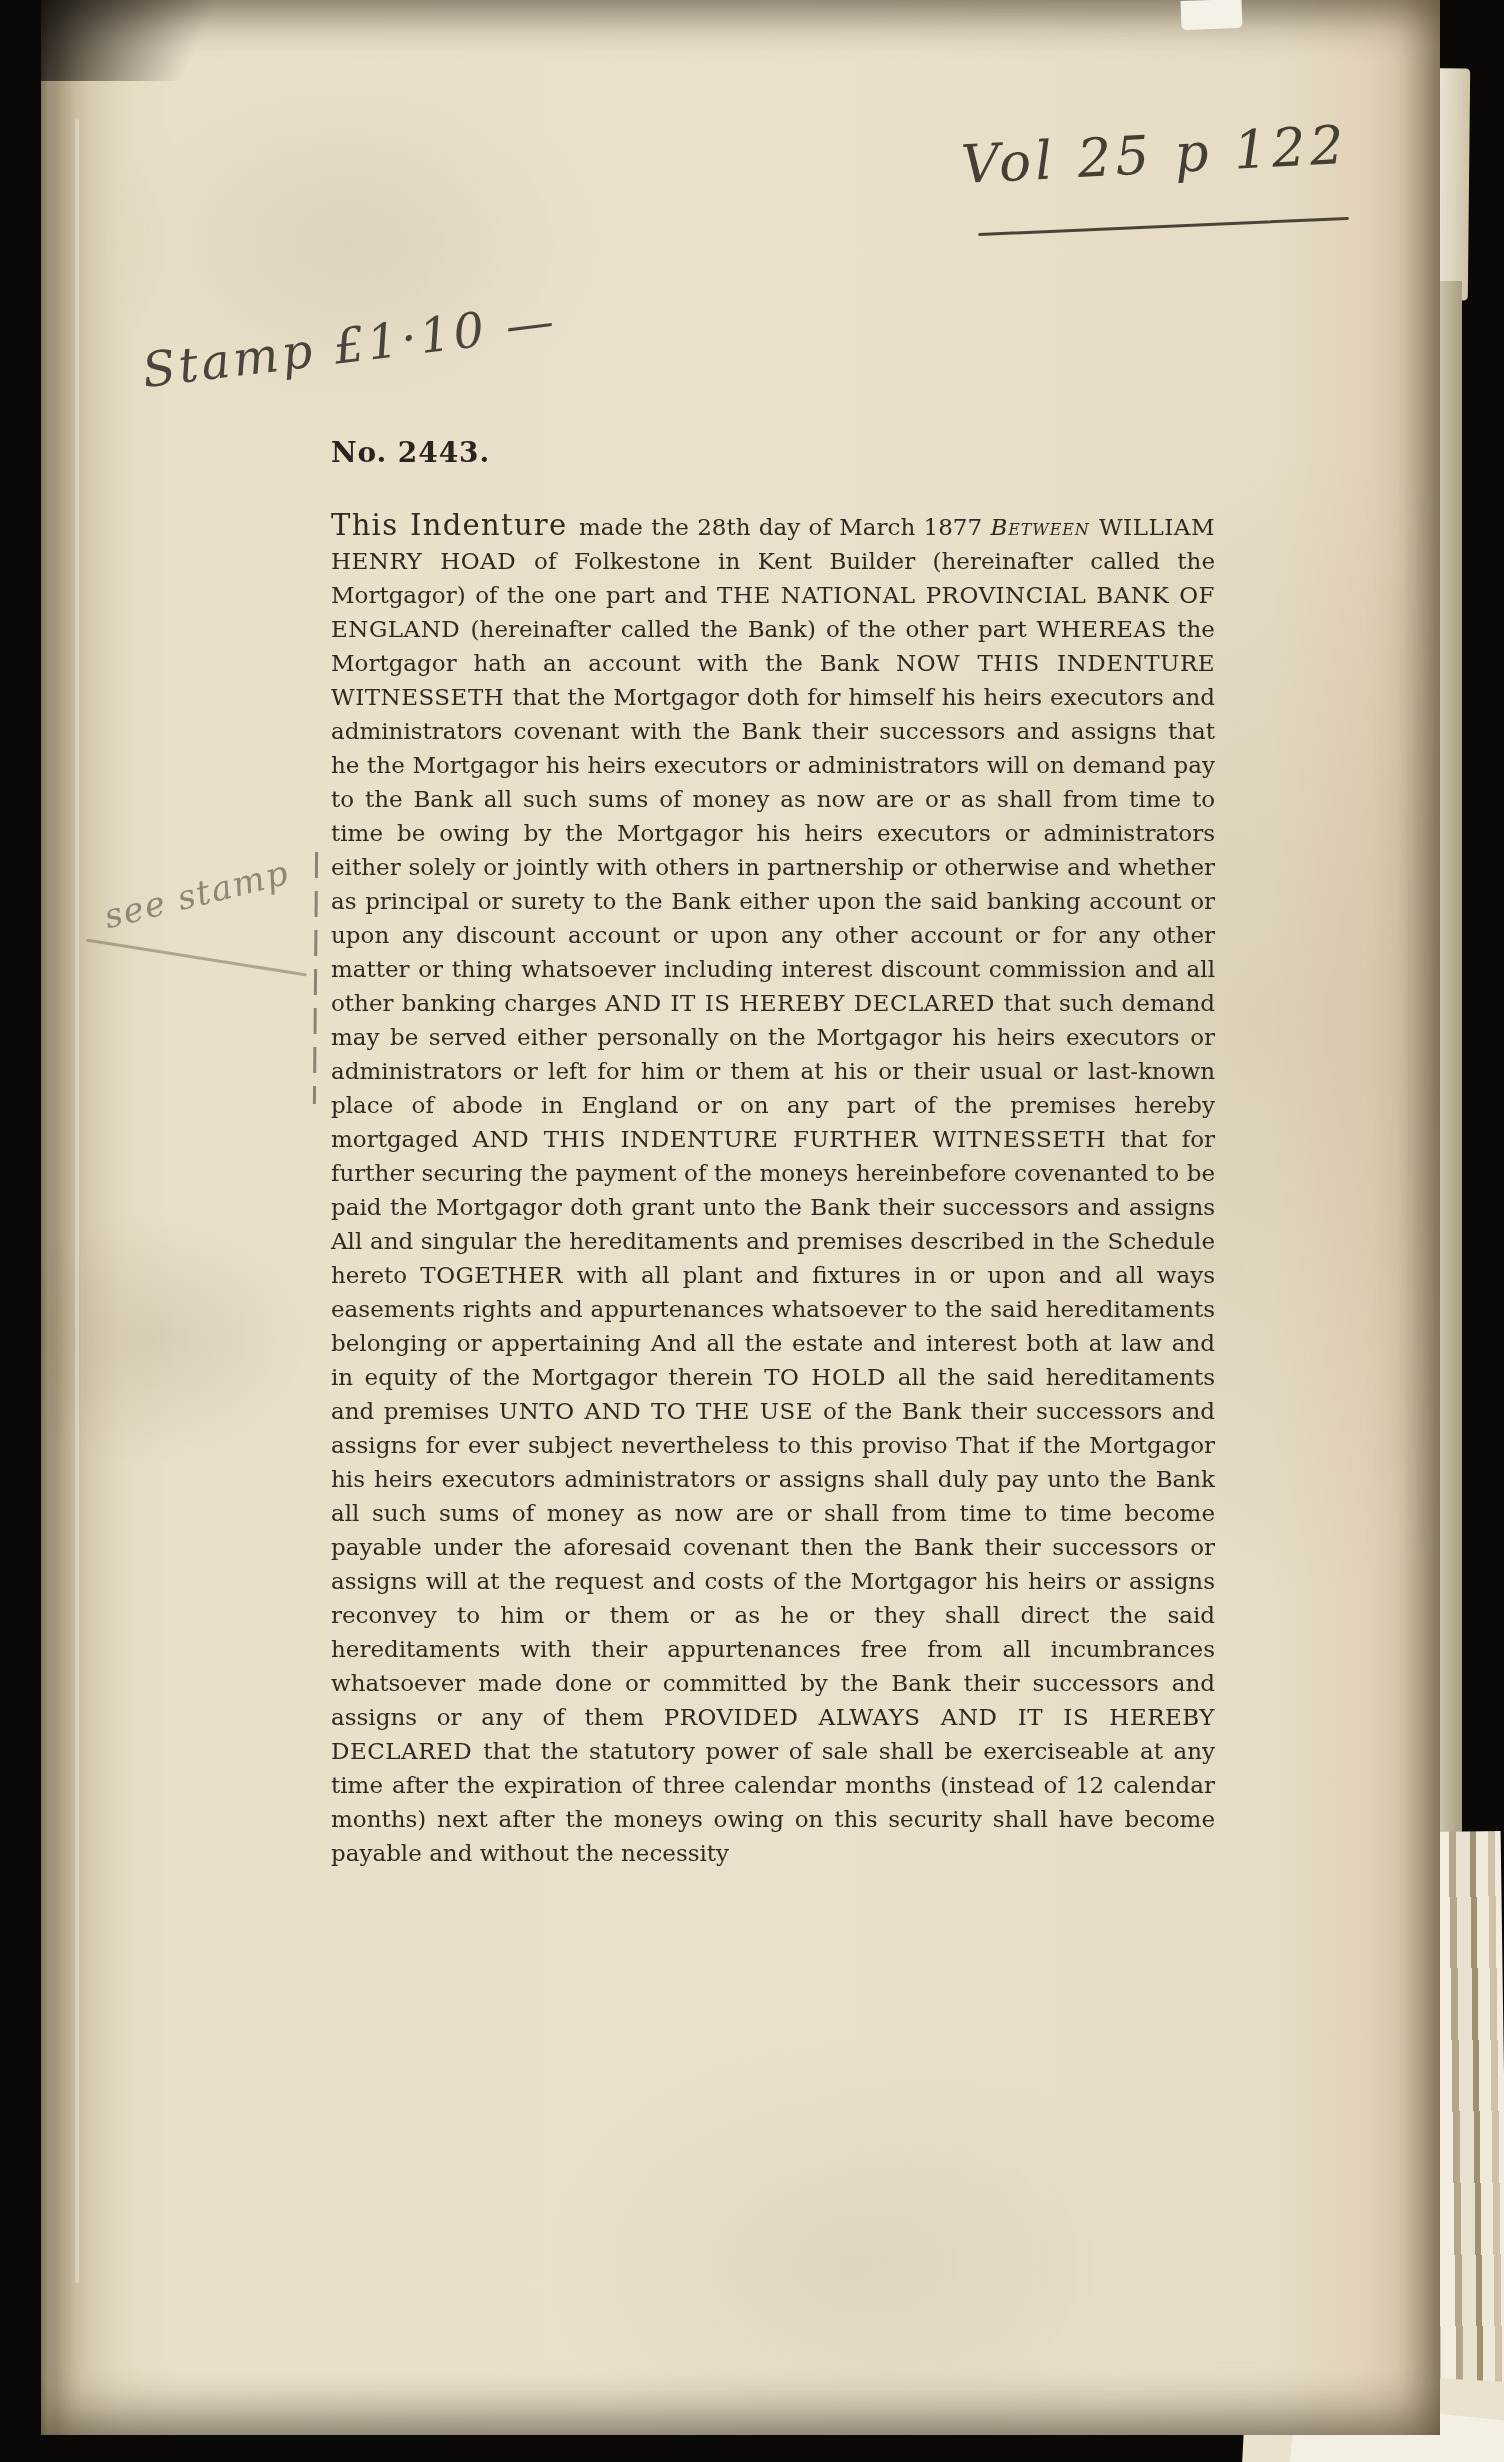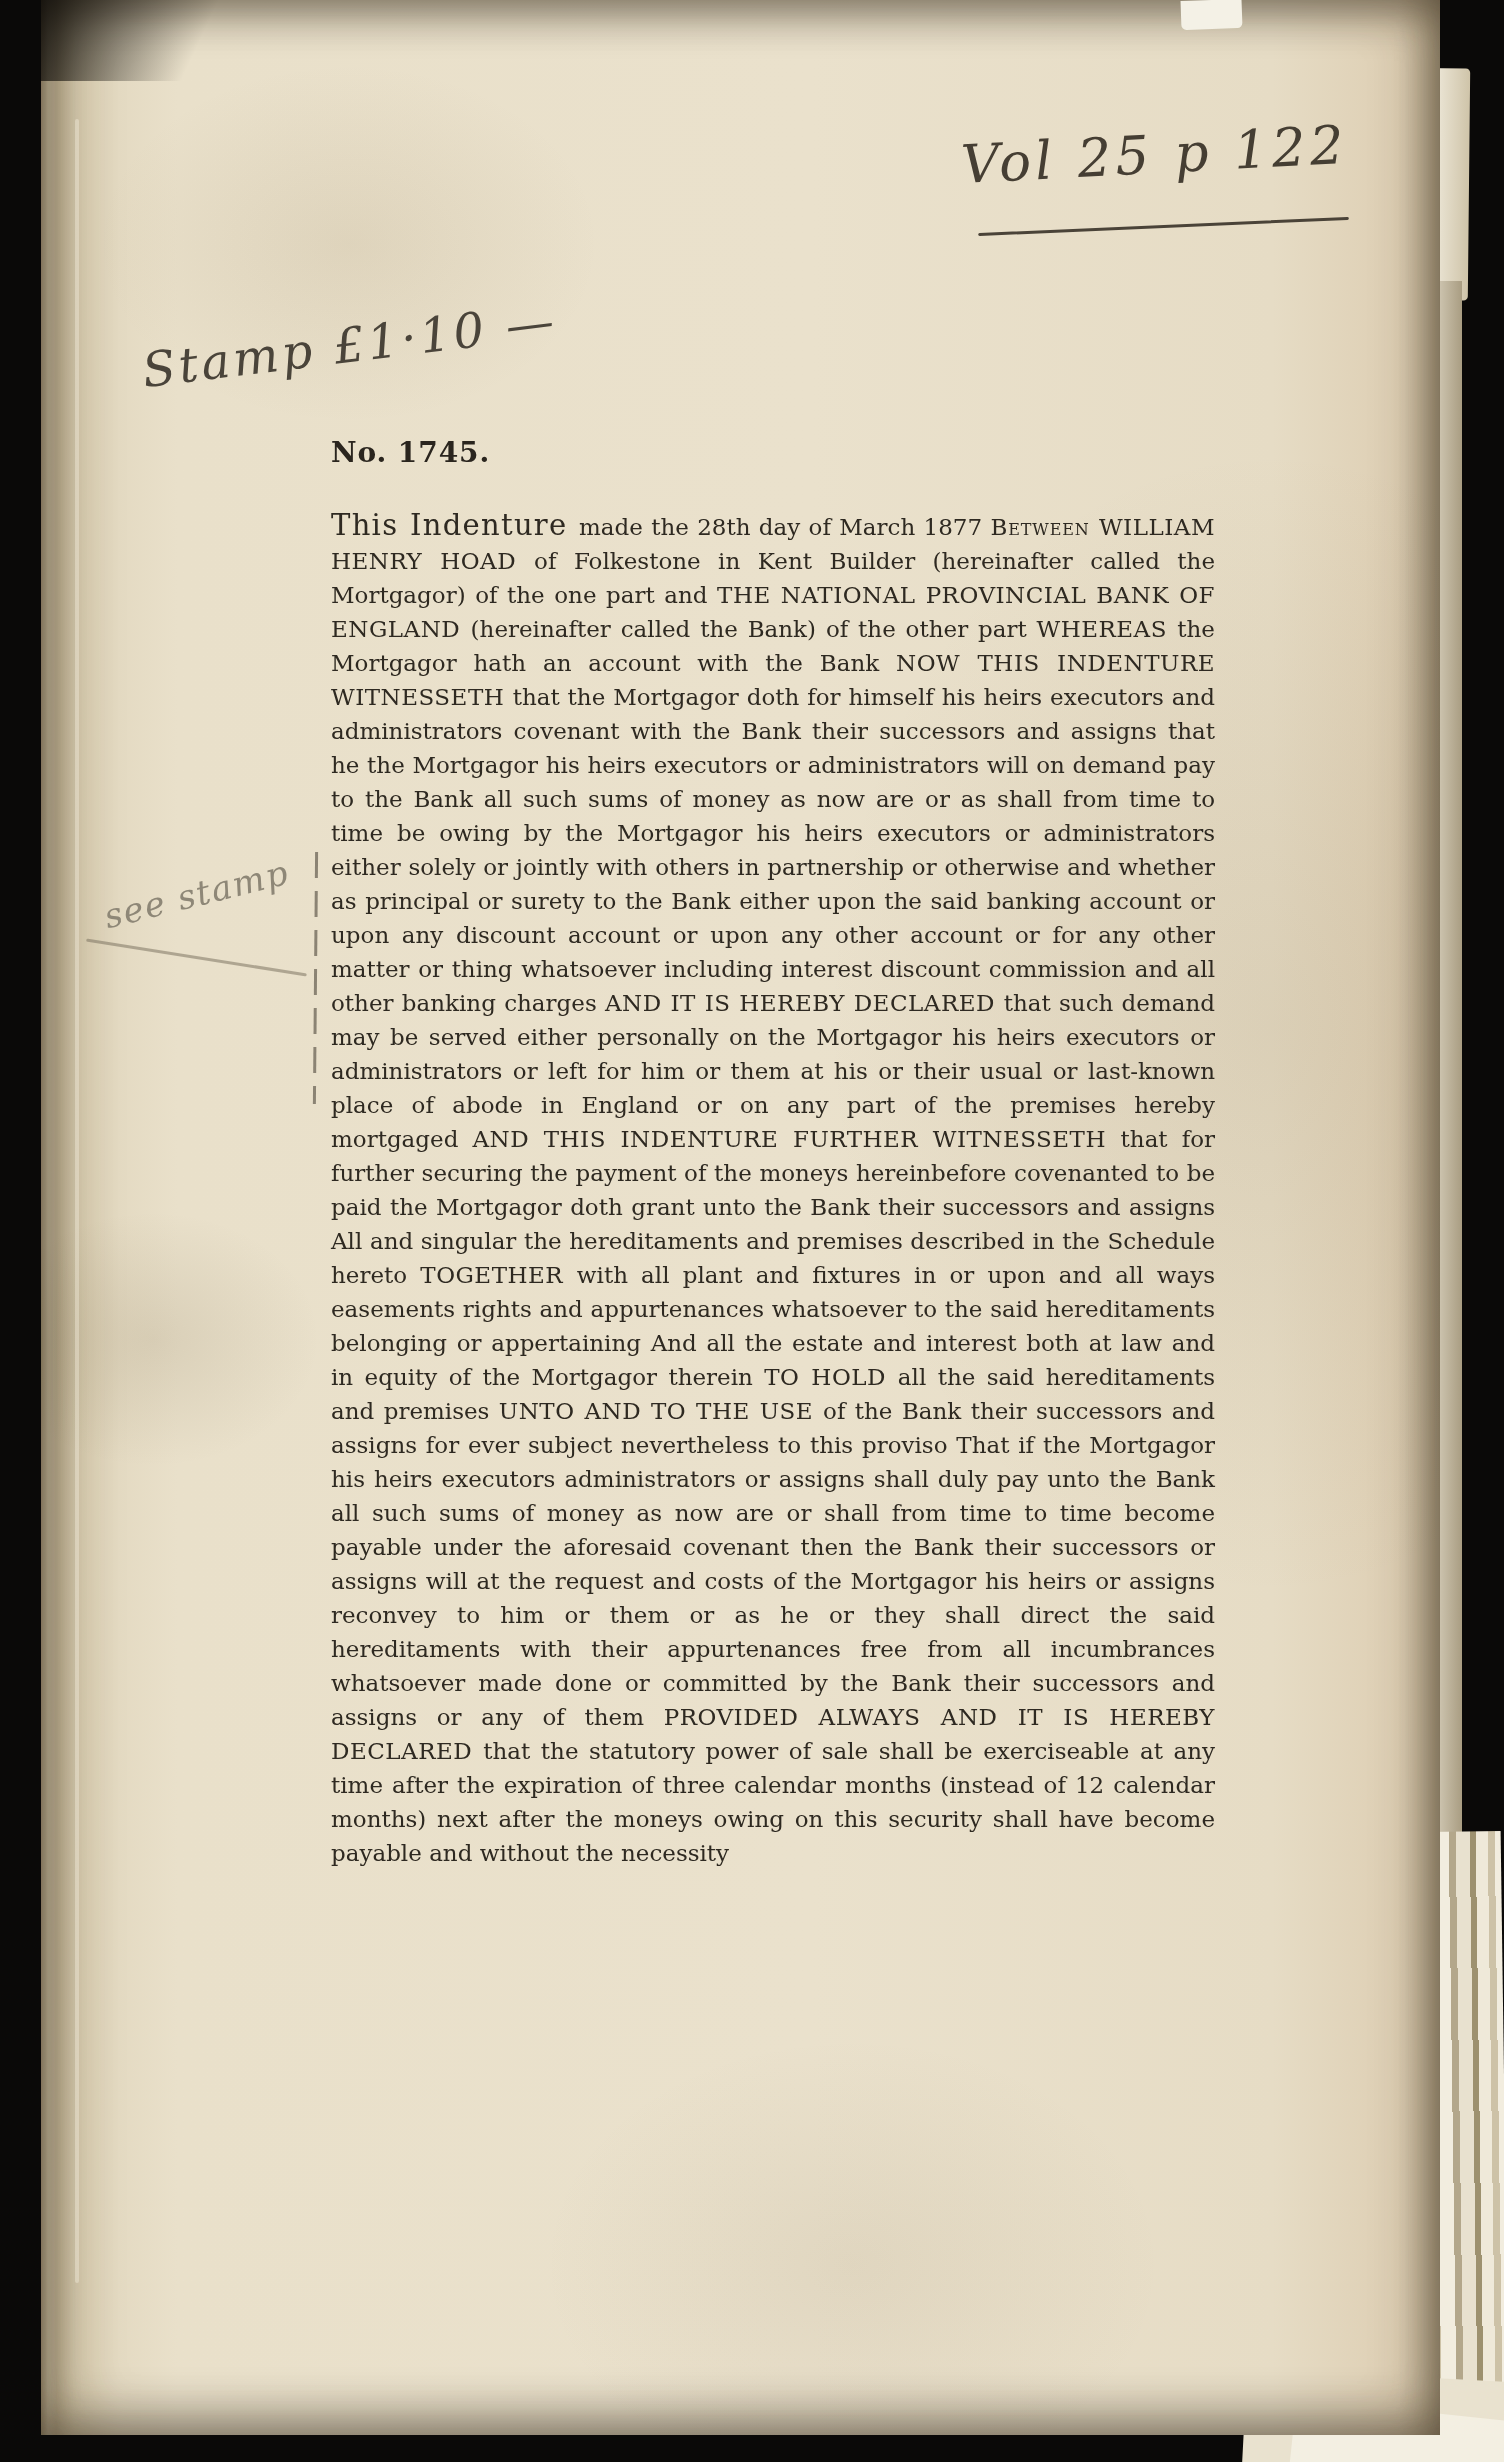--- a/index.html
+++ b/index.html
@@ -83,21 +83,21 @@
     position:absolute; left:331px; top:436px;
     font-size:28px; font-weight:bold; letter-spacing:0.9px; color:#2a251e;
   }
   .deed-body {
     position:absolute; left:331px; top:510px; width:884px;
     font-size:23px; line-height:34px; text-align:justify;
     color:#2e2921;
   }
   .run-normal { }
   .run-caps { letter-spacing:0.5px;margin-top:18px; }
-  .run-smallcaps { font-variant:small-caps; letter-spacing:0.9px; }
+  .run-smallcaps { font-variant:small-caps; letter-spacing:0.9px;font-style:italic; }
   .run-blackletter { font-weight:normal; font-size:29px; letter-spacing:1.3px; line-height:1; }
 </style>
 </head>
 <body>
 
 <div id="screen">
 
   <div class="stack stack-top"></div>
   <div class="stack stack-mid"></div>
   <div class="stack stack-bottom"></div>
@@ -109,17 +109,17 @@
   <div class="top-left-shade"></div>
   <div class="binding-sliver"></div>
 
   <div class="handwriting hw-vol">Vol 25 p 122</div>
   <div class="hw-underline"></div>
   <div class="handwriting hw-stamp">Stamp £1·10 —</div>
   <div class="handwriting hw-margin">see stamp</div>
   <div class="margin-flourish"></div>
   <div class="margin-bracket"></div>
 
-  <div class="doc-number">No. 1745.</div>
+  <div class="doc-number">No. 2443.</div>
   <div class="deed-body"><span class="run-blackletter">This Indenture </span><span class="run-normal">made the 28th day of March 1877 </span><span class="run-smallcaps">Between </span><span class="run-caps">WILLIAM HENRY HOAD </span><span class="run-normal">of Folkestone in Kent Builder (hereinafter called the Mortgagor) of the one part and </span><span class="run-caps">THE NATIONAL PROVINCIAL BANK OF ENGLAND </span><span class="run-normal">(hereinafter called the Bank) of the other part </span><span class="run-caps">WHEREAS </span><span class="run-normal">the Mortgagor hath an account with the Bank </span><span class="run-caps">NOW THIS INDENTURE WITNESSETH </span><span class="run-normal">that the Mortgagor doth for himself his heirs executors and administrators covenant with the Bank their successors and assigns that he the Mortgagor his heirs executors or administrators will on demand pay to the Bank all such sums of money as now are or as shall from time to time be owing by the Mortgagor his heirs executors or administrators either solely or jointly with others in partnership or otherwise and whether as principal or surety to the Bank either upon the said banking account or upon any discount account or upon any other account or for any other matter or thing whatsoever including interest discount commission and all other banking charges </span><span class="run-caps">AND IT IS HEREBY DECLARED </span><span class="run-normal">that such demand may be served either personally on the Mortgagor his heirs executors or administrators or left for him or them at his or their usual or last-known place of abode in England or on any part of the premises hereby mortgaged </span><span class="run-caps">AND THIS INDENTURE FURTHER WITNESSETH </span><span class="run-normal">that for further securing the payment of the moneys hereinbefore covenanted to be paid the Mortgagor doth grant unto the Bank their successors and assigns All and singular the hereditaments and premises described in the Schedule hereto </span><span class="run-caps">TOGETHER </span><span class="run-normal">with all plant and fixtures in or upon and all ways easements rights and appurtenances whatsoever to the said hereditaments belonging or appertaining And all the estate and interest both at law and in equity of the Mortgagor therein </span><span class="run-caps">TO HOLD </span><span class="run-normal">all the said hereditaments and premises </span><span class="run-caps">UNTO AND TO THE USE </span><span class="run-normal">of the Bank their successors and assigns for ever subject nevertheless to this proviso That if the Mortgagor his heirs executors administrators or assigns shall duly pay unto the Bank all such sums of money as now are or shall from time to time become payable under the aforesaid covenant then the Bank their successors or assigns will at the request and costs of the Mortgagor his heirs or assigns reconvey to him or them or as he or they shall direct the said hereditaments with their appurtenances free from all incumbrances whatsoever made done or committed by the Bank their successors and assigns or any of them </span><span class="run-caps">PROVIDED ALWAYS AND IT IS HEREBY DECLARED </span><span class="run-normal">that the statutory power of sale shall be exerciseable at any time after the expiration of three calendar months (instead of 12 calendar months) next after the moneys owing on this security shall have become payable and without the necessity</span></div>
 
 </div>
 
 
 </body></html>

